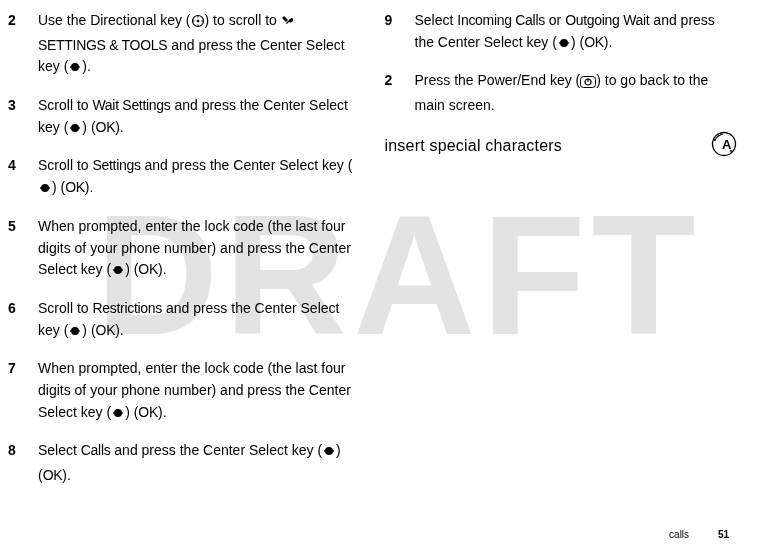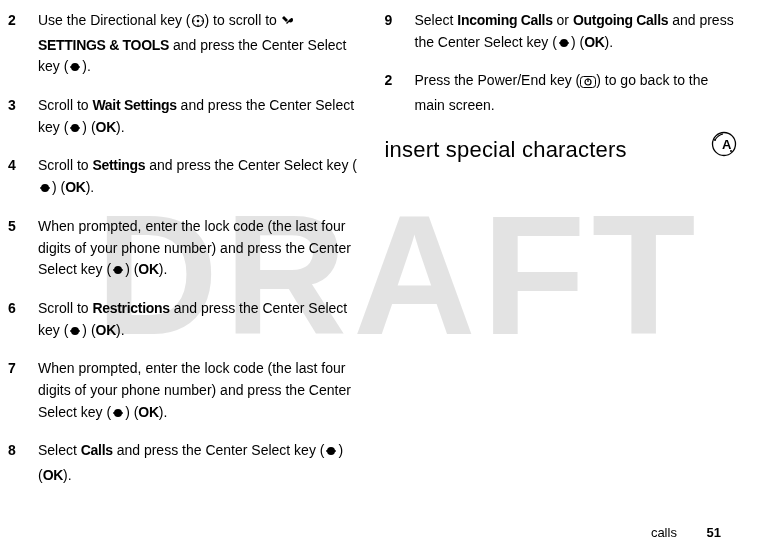--- a/index.html
+++ b/index.html
@@ -41,46 +41,46 @@
   }
   .num {
     font-weight: bold;
     min-width: 16px;
     flex-shrink: 0;
   }
   .body { flex: 1; }
   .cb {
     font-family: "Arial Narrow", Arial, sans-serif;
     font-stretch: condensed;
-    font-weight: bold;
+    font-weight: normal;
     letter-spacing: -0.3px;
     text-align: center;
   }
   .icon {
     display: inline-block;
     vertical-align: -3px;
   }
   h2.section {
-    font-size: 22px;
+    font-size: 16px;
     font-weight: normal;
     margin: 6px 0 8px 0;
     letter-spacing: 0.2px;
   }
   .row-with-icon { display: flex; align-items: flex-start; gap: 10px; }
   .row-with-icon h2 { flex:1; }
   .para {
     font-size: 14px;
     line-height: 1.55;
     margin-bottom: 12px;
   }
   .footer {
     position: absolute;
     bottom: 10px;
-    right: 36px;
-    font-size: 13px;
+    right: 28px;
+    font-size: 10px;
     z-index: 1;
   }
   .footer .pg { font-weight: bold; margin-left: 26px; }
 </style>
 </head>
 <body>
 
 <div class="watermark">DRAFT</div>
 
 <div class="cols">
@@ -145,21 +145,21 @@
         <div class="body">Select <span class="cb">Calls</span> and press the Center Select key (<span class="icon"><svg width="14" height="14" viewBox="0 0 14 14">
               <circle cx="7" cy="7" r="4" fill="#000"></circle>
               <circle cx="3" cy="7" r="0.9" fill="#000"></circle>
               <circle cx="11" cy="7" r="0.9" fill="#000"></circle>
             </svg></span>) (<span class="cb">OK</span>).</div>
       </div>
     </div>
   <div class="col" id="right-col">
       <div class="step">
         <div class="num">9</div>
-        <div class="body">Select <span class="cb">Incoming Calls</span> or <span class="cb">Outgoing Calls</span> and press the Center Select key (<span class="icon"><svg width="14" height="14" viewBox="0 0 14 14">
+        <div class="body">Select <span class="cb">Incoming Calls</span> or <span class="cb">Outgoing Wait</span> and press the Center Select key (<span class="icon"><svg width="14" height="14" viewBox="0 0 14 14">
               <circle cx="7" cy="7" r="4" fill="#000"></circle>
               <circle cx="3" cy="7" r="0.9" fill="#000"></circle>
               <circle cx="11" cy="7" r="0.9" fill="#000"></circle>
             </svg></span>) (<span class="cb">OK</span>).</div>
       </div>
       <div class="step">
         <div class="num">2</div>
         <div class="body">Press the Power/End key (<span class="icon"><svg width="16" height="12" viewBox="0 0 16 12">
               <rect x="0.5" y="0.5" width="15" height="11" rx="3" fill="none" stroke="#000" stroke-width="1"></rect>
               <circle cx="8" cy="6" r="3" fill="none" stroke="#000" stroke-width="1.2"></circle>

